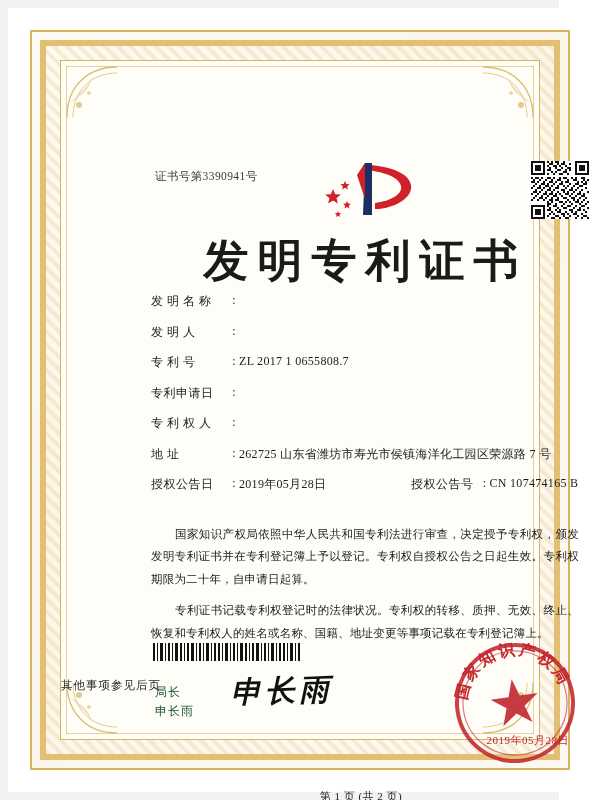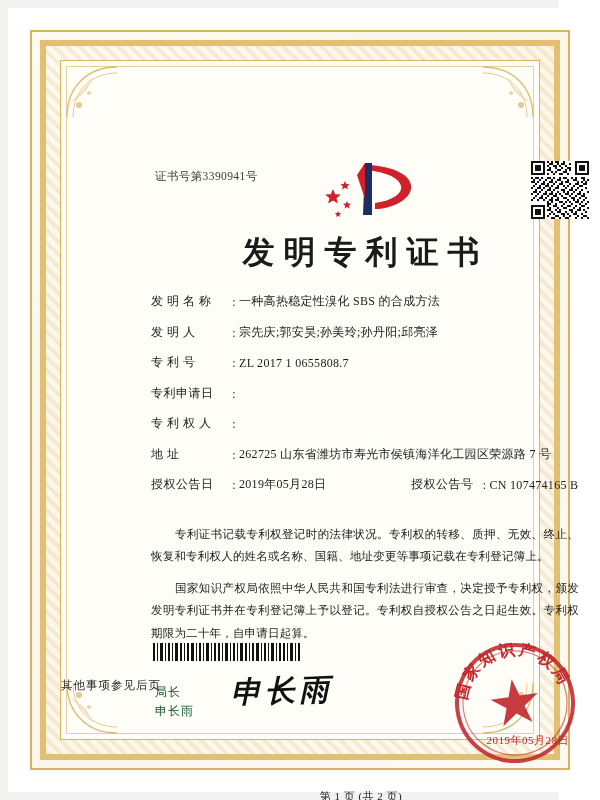--- a/index.html
+++ b/index.html
@@ -127,37 +127,37 @@
     width: 112px;
     height: 62px;
   }
 
   .title {
     position: absolute;
     left: 0;
     right: 0;
     top: 108px;
     text-align: center;
-    font-size: 32px;
+    font-size: 45px;
     letter-spacing: 9px;
     color: #1a1a1a;
     font-weight: bold;
     font-family: "DejaVu Serif", serif;
     text-indent: 9px;
   }
 
   .fields {
     position: absolute;
     left: 30px;
     top: 170px;
     right: 16px;
   }
   .field-row {
     display: flex;
-    align-items: flex-end;
+    align-items: flex-start;
     margin-bottom: 13.5px;
     font-size: 12px;
     color: #1c1c1c;
   }
   .field-label {
     width: 78px;
     flex: 0 0 78px;
     letter-spacing: 0.5px;
     white-space: nowrap;
   }
@@ -555,26 +555,24 @@
                 </g>
               </svg>
             </div>
 
             <div class="title">发明专利证书</div>
 
             <div class="fields">
               <div class="field-row">
                 <span class="field-label">发 明 名 称</span>
                 <span class="field-colon">:</span>
-                <span class="field-value">一种高热稳定性溴化 SBS 的合成方法</span>
               </div>
               <div class="field-row">
                 <span class="field-label">发 明 人</span>
                 <span class="field-colon">:</span>
-                <span class="field-value">宗先庆;郭安昊;孙美玲;孙丹阳;邱亮泽</span>
               </div>
               <div class="field-row">
                 <span class="field-label">专 利 号</span>
                 <span class="field-colon">:</span>
                 <span class="field-value">ZL 2017 1 0655808.7</span>
               </div>
               <div class="field-row">
                 <span class="field-label">专利申请日</span>
                 <span class="field-colon">:</span>
               </div>
@@ -591,22 +589,22 @@
                 <span class="field-label">授权公告日</span>
                 <span class="field-colon">:</span>
                 <span class="field-value">2019年05月28日</span>
                 <span class="sub-label">授权公告号</span>
                 <span class="field-colon">:</span>
                 <span class="field-value">CN 107474165 B</span>
               </div>
             </div>
 
             <div class="paragraphs">
+              <p>国家知识产权局依照中华人民共和国专利法进行审查，决定授予专利权，颁发发明专利证书并在专利登记簿上予以登记。专利权自授权公告之日起生效。专利权期限为二十年，自申请日起算。</p>
               <p>专利证书记载专利权登记时的法律状况。专利权的转移、质押、无效、终止、恢复和专利权人的姓名或名称、国籍、地址变更等事项记载在专利登记簿上。</p>
-              <p>国家知识产权局依照中华人民共和国专利法进行审查，决定授予专利权，颁发发明专利证书并在专利登记簿上予以登记。专利权自授权公告之日起生效。专利权期限为二十年，自申请日起算。</p>
             </div>
 
             <div class="barcode">
               <svg width="150" height="18" viewBox="0 0 150 18" shape-rendering="crispEdges">
                 <g fill="#111">
                   <rect x="0" y="0" width="2" height="18"></rect>
                     <rect x="4" y="0" width="1" height="18"></rect>
                   <rect x="7" y="0" width="3" height="18"></rect>
                     <rect x="12" y="0" width="1" height="18"></rect>
                   <rect x="15" y="0" width="2" height="18"></rect>

